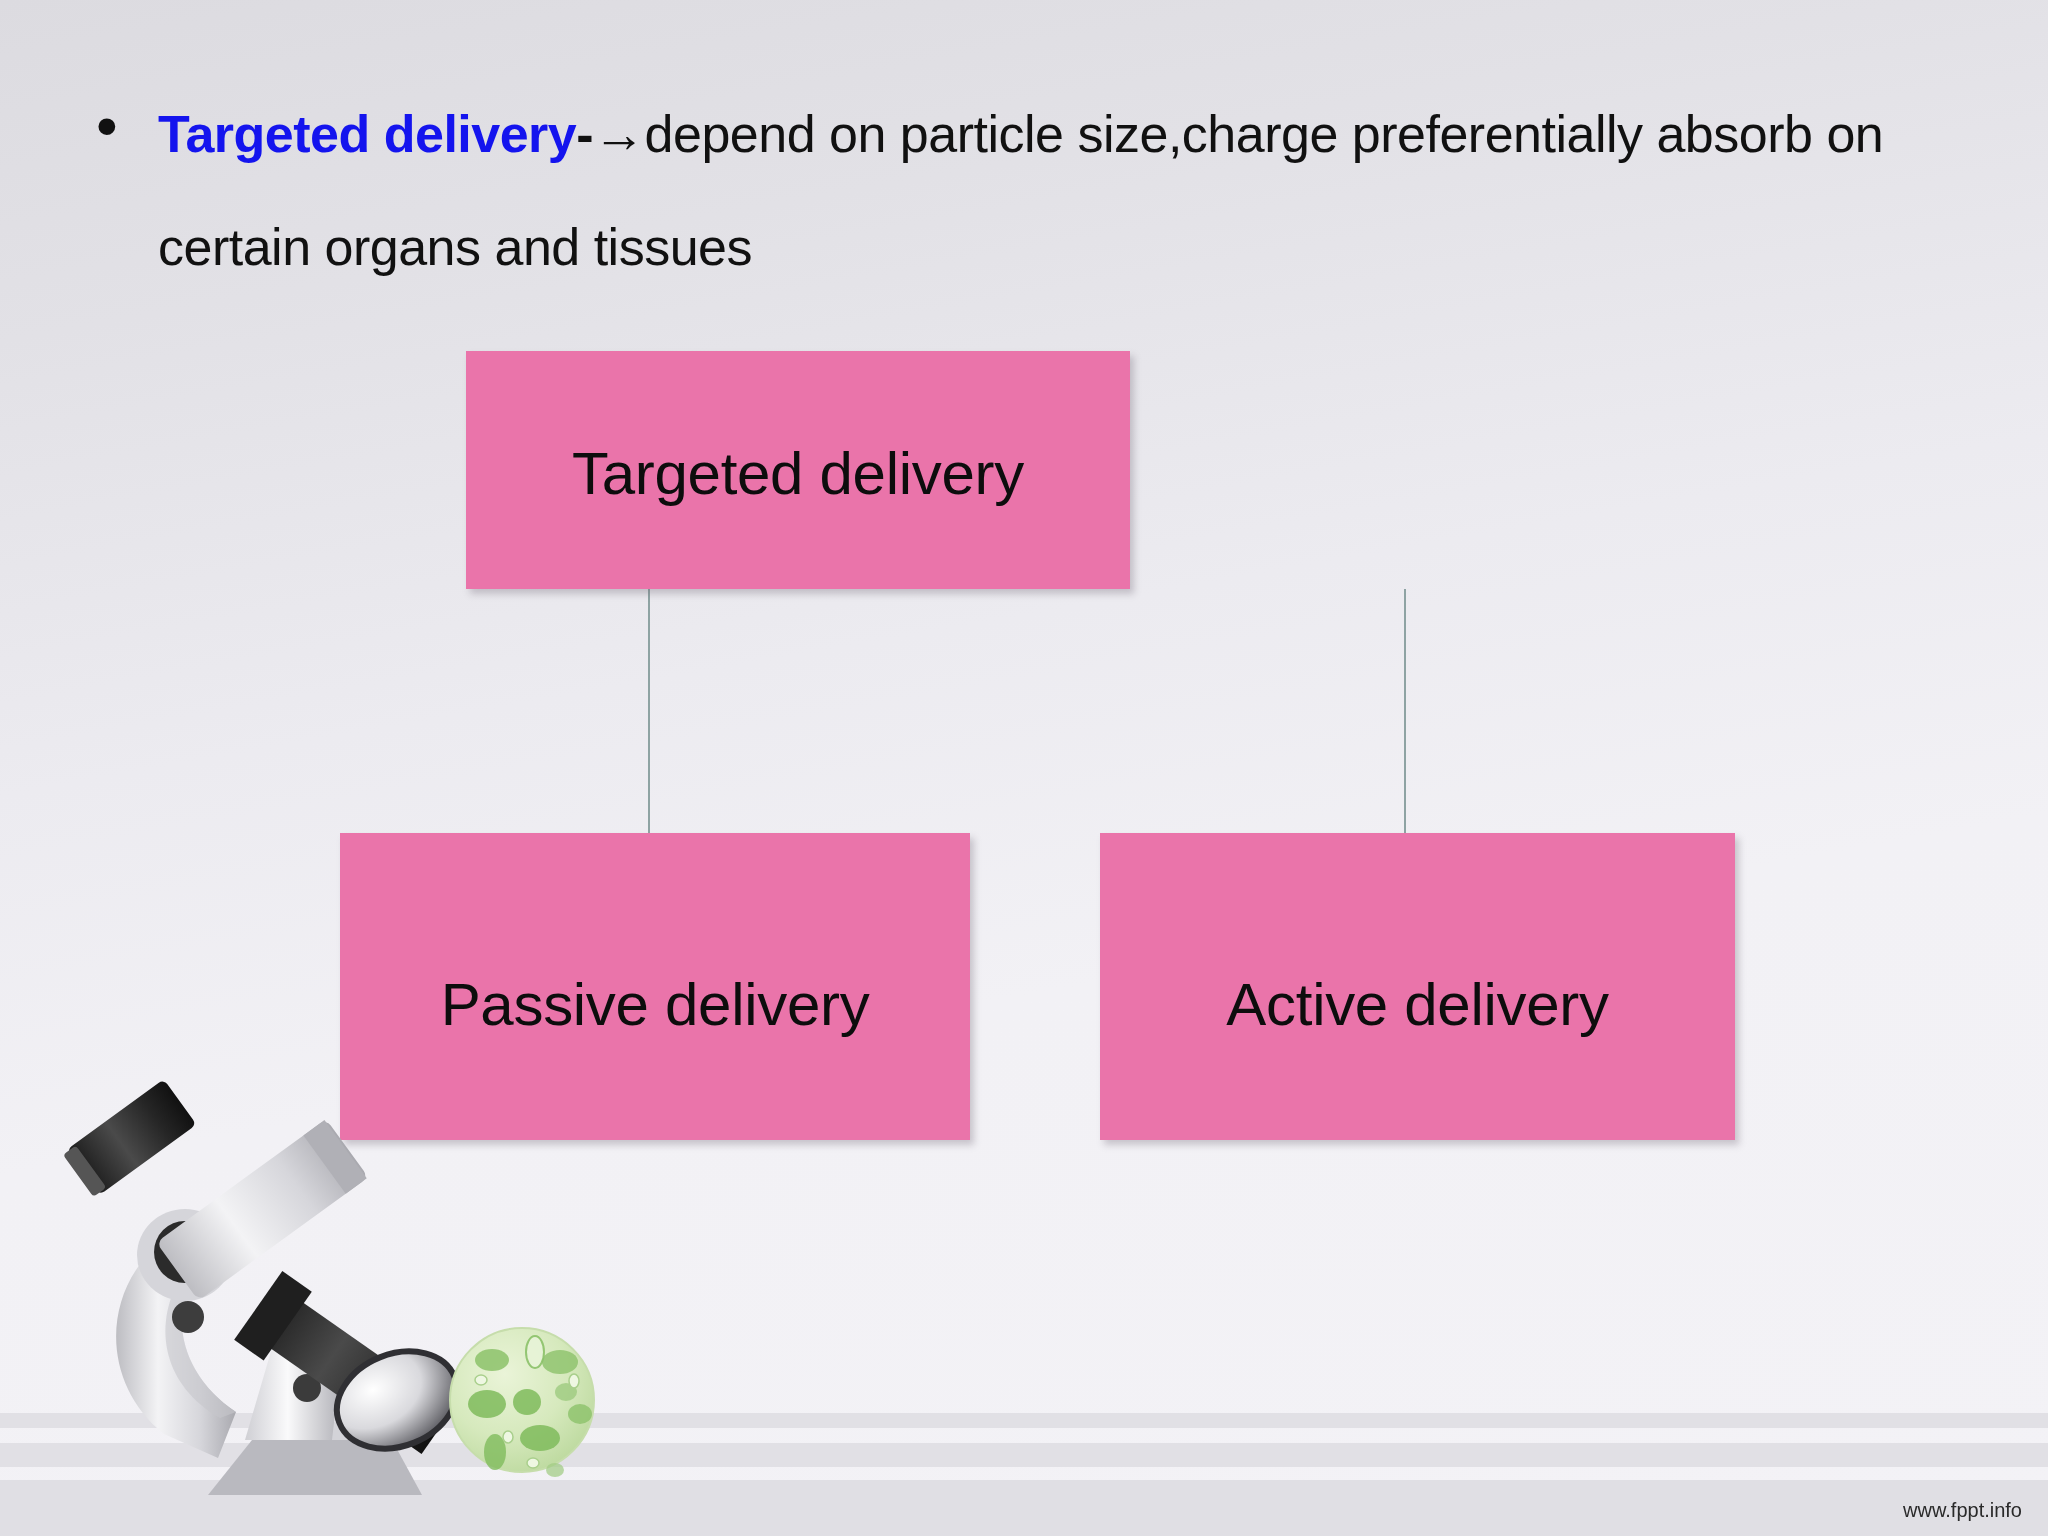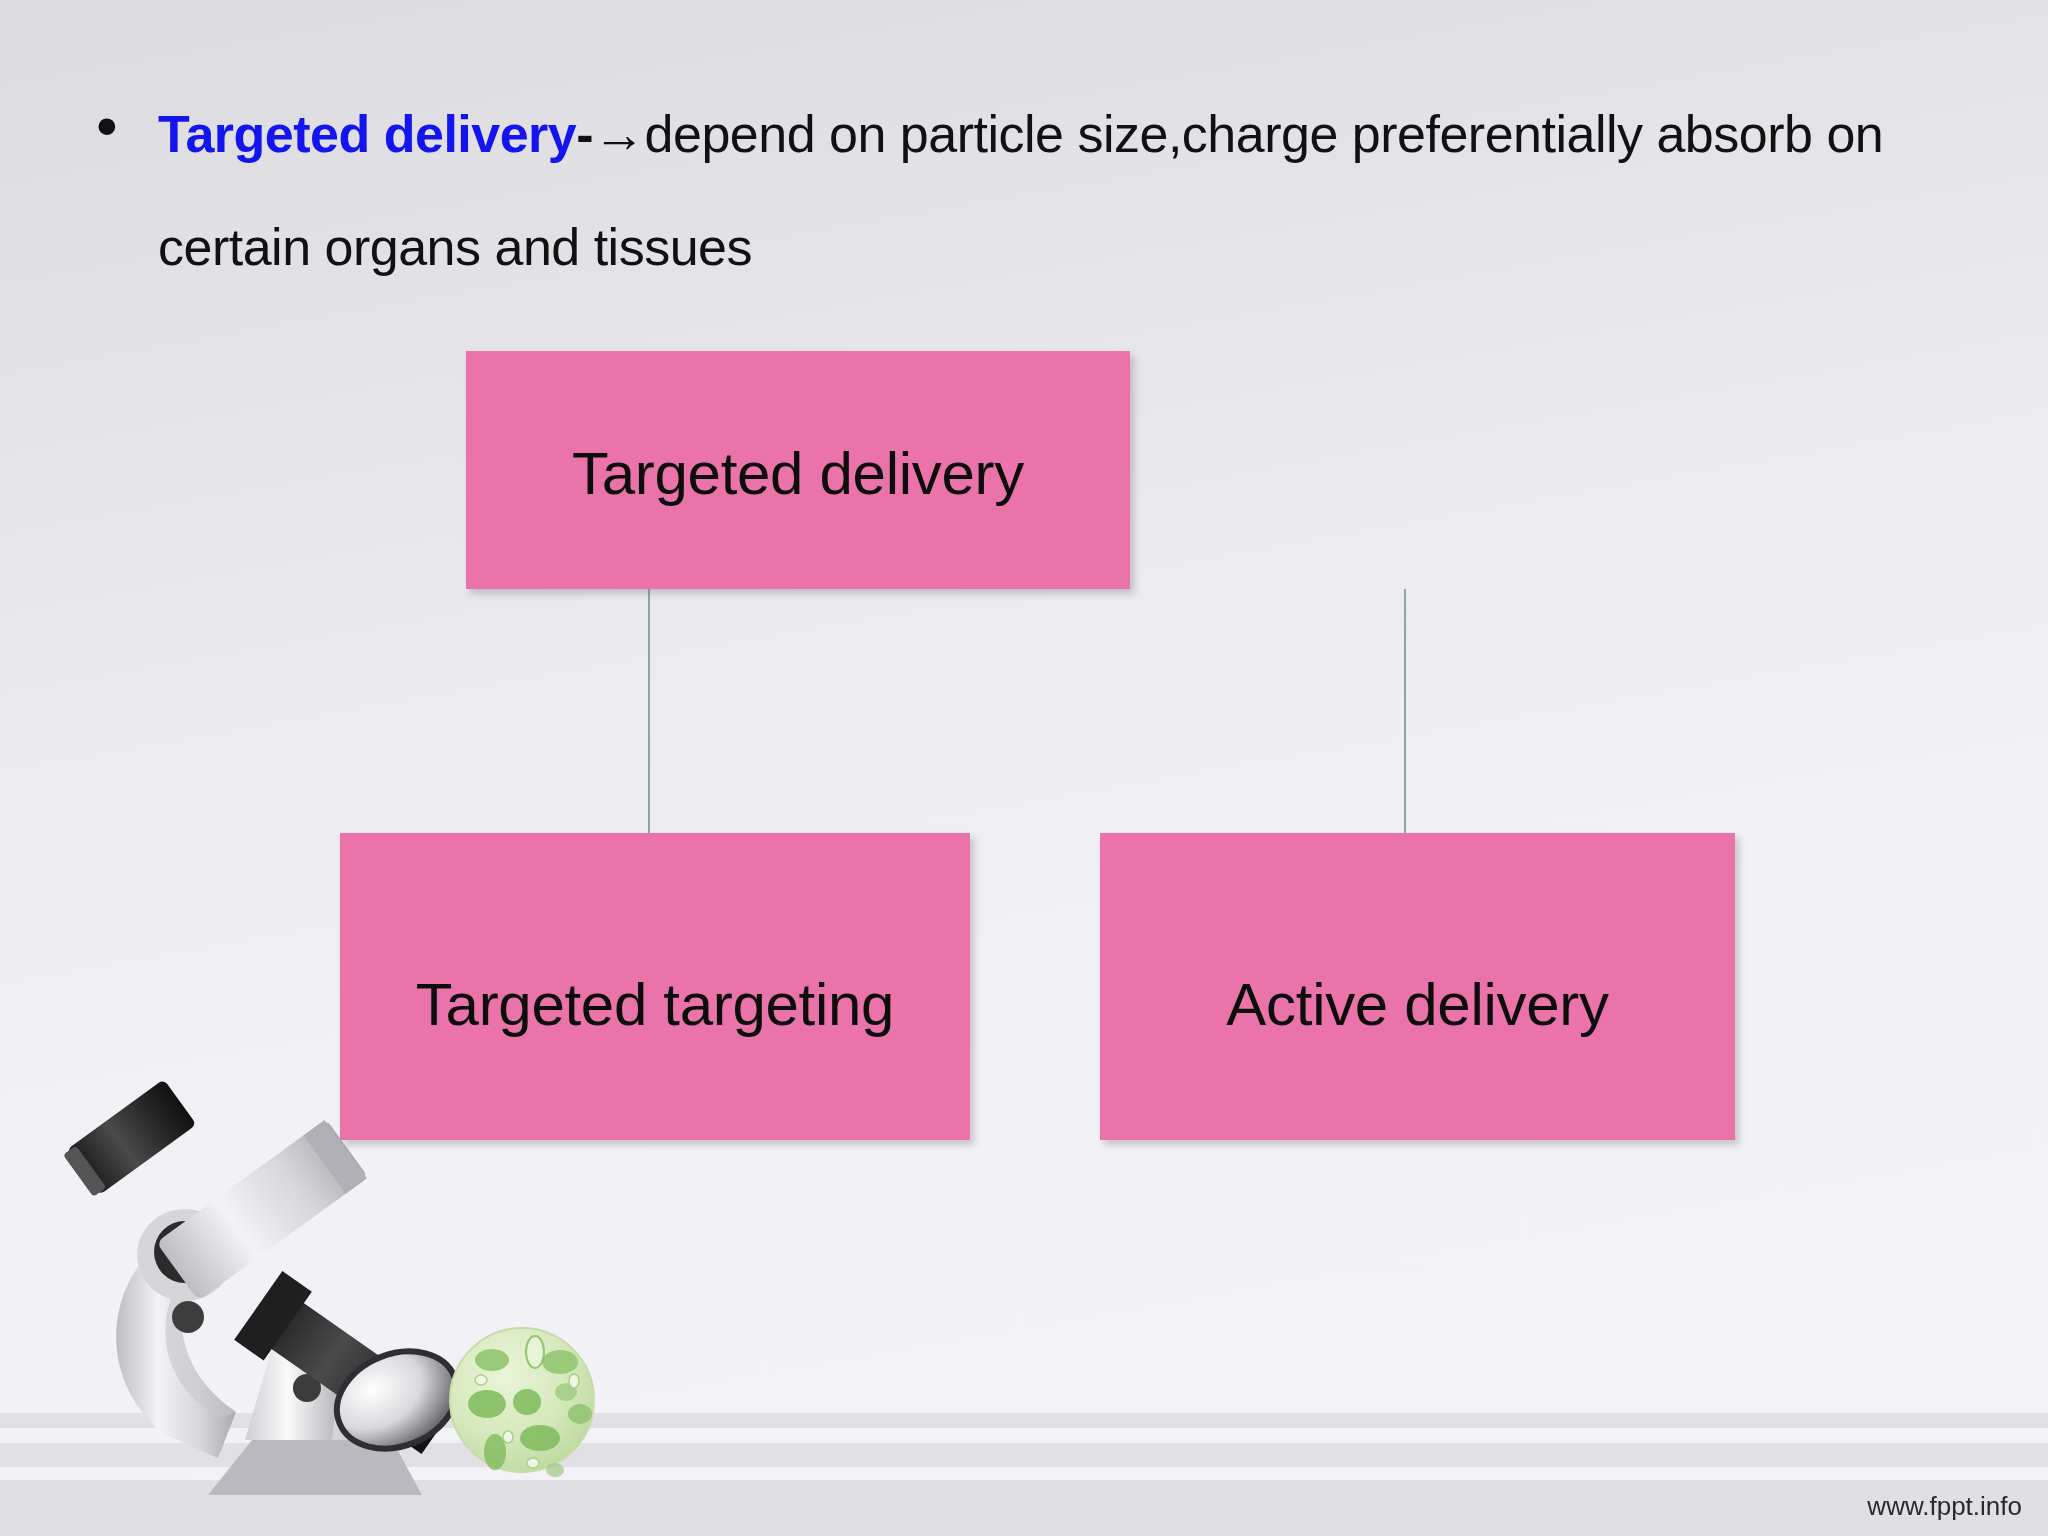--- a/index.html
+++ b/index.html
@@ -52,21 +52,21 @@
   #node-passive{left:340px;top:833px;width:630px;height:307px;}
   #node-passive span{position:relative;top:18px;}
   #node-active{left:1100px;top:833px;width:635px;height:307px;}
   #node-active span{position:relative;top:18px;}
   .connector{position:absolute;background:#8ea3a3;width:2px;}
   #conn-left{left:648px;top:589px;height:245px;}
   #conn-right{left:1404px;top:589px;height:245px;}
   
   #watermark{
     position:absolute;right:26px;bottom:14px;
-    font-size:26px;color:#2a2a2a;
+    font-size:20px;color:#2a2a2a;
     font-family:"Liberation Sans", sans-serif;
     margin-top:28px;
   }
   
   #microscope{position:absolute;left:40px;top:1040px;width:600px;height:500px;}
 </style>
 </head>
 <body>
 
 <div id="slide">
@@ -82,21 +82,21 @@
     </div>
   </div>
 
   <div class="connector" id="conn-left"></div>
   <div class="connector" id="conn-right"></div>
 
   <div class="node" id="node-root">
     <span>Targeted delivery</span>
   </div>
   <div class="node" id="node-passive">
-    <span>Targeted targeting</span>
+    <span>Passive delivery</span>
   </div>
   <div class="node" id="node-active">
     <span>Active delivery</span>
   </div>
 
   <svg id="microscope" viewBox="0 0 600 500" xmlns="http://www.w3.org/2000/svg">
     <defs>
       <linearGradient id="metalA" x1="0" y1="0" x2="1" y2="0">
         <stop offset="0" stop-color="#bdbdc2"></stop>
         <stop offset="0.35" stop-color="#f3f3f5"></stop>

